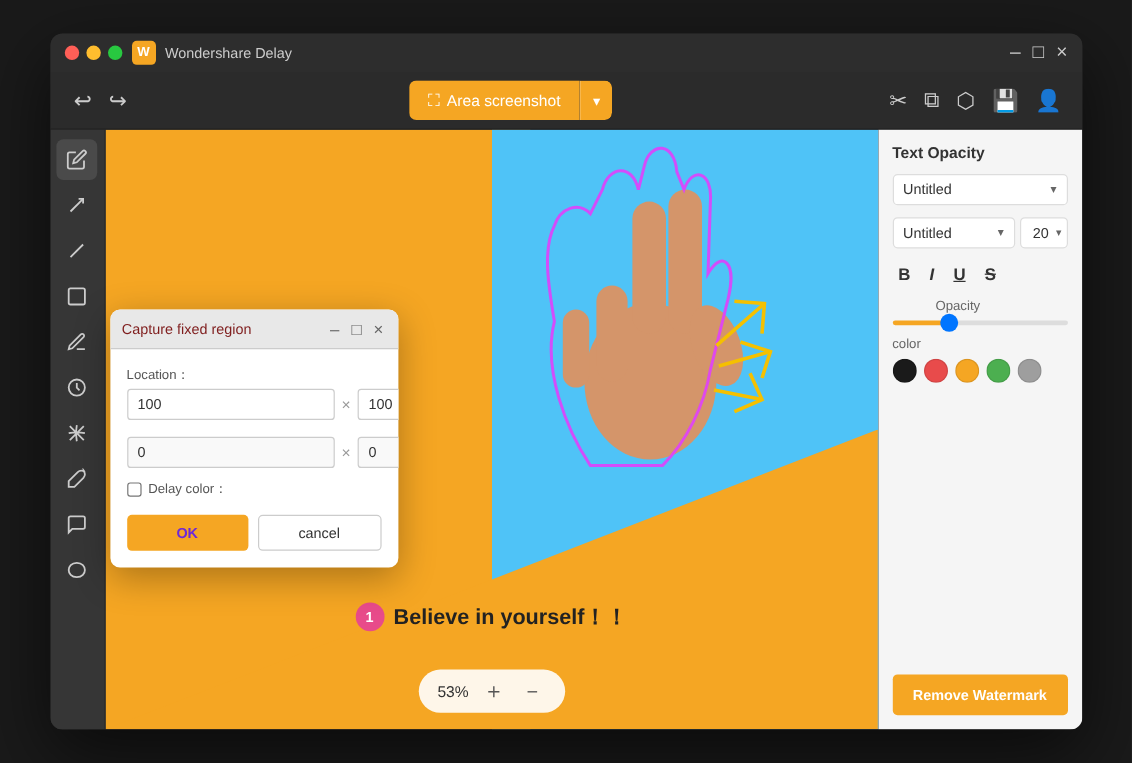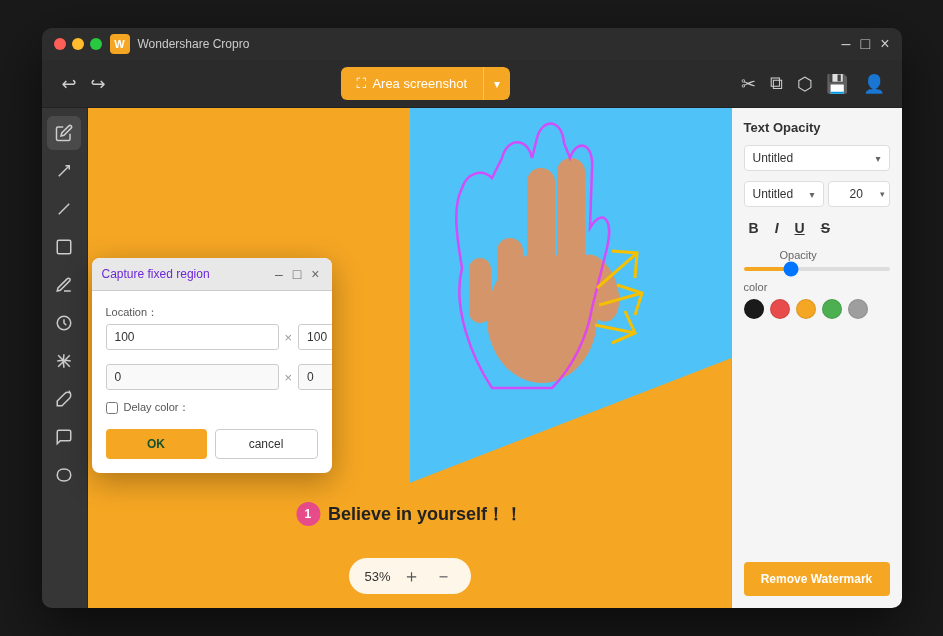--- a/index.html
+++ b/index.html
@@ -302,21 +302,21 @@
     .dialog-titlebar {
       background: #e8e8e8;
       padding: 8px 10px;
       display: flex;
       align-items: center;
       justify-content: space-between;
       border-bottom: 1px solid #ccc;
     }
     .dialog-title {
       font-size: 12px;
-      color: #6d28d9;
+      color: #7f1d1d;
       font-weight: 500;
     }
     .dialog-controls {
       display: flex;
       gap: 6px;
     }
     .dialog-ctrl-btn {
       background: none;
       border: none;
       color: #666;
@@ -377,21 +377,21 @@
       display: flex;
       gap: 8px;
       margin-top: 4px;
     }
     .dialog-ok-btn {
       flex: 1;
       padding: 7px;
       background: #f5a623;
       border: none;
       border-radius: 4px;
-      color: #14532d;
+      color: #6d28d9;
       font-size: 12px;
       font-weight: 600;
       cursor: pointer;
     }
     .dialog-cancel-btn {
       flex: 1;
       padding: 7px;
       background: #fff;
       border: 1px solid #ccc;
       border-radius: 4px;
@@ -444,21 +444,21 @@
 <div class="app-window">
 
   <div class="win-title-bar">
     <div class="win-dots">
       <div class="win-dot close"></div>
       <div class="win-dot min"></div>
       <div class="win-dot max"></div>
     </div>
     <div class="win-title-text" style="display:flex;align-items:center;gap:8px;justify-content:flex-start;flex:initial;margin-left:8px;">
       <div style="width:20px;height:20px;background:#f5a623;border-radius:4px;display:flex;align-items:center;justify-content:center;font-size:11px;font-weight:bold;color:#fff;">W</div>
-      <span style="color:#ccc;font-size:12px;">Wondershare Cropro</span>
+      <span style="color:#ccc;font-size:12px;">Wondershare Delay</span>
     </div>
     <div class="win-top-controls" style="margin-left:auto;">
       <span class="win-top-icon">–</span>
       <span class="win-top-icon">□</span>
       <span class="win-top-icon">×</span>
     </div>
   </div>
 
   <div class="toolbar">
     <div class="undo-redo">
@@ -612,21 +612,21 @@
           <span style="flex:1;font-size:12px;color:#333;">Untitled</span>
           <span style="font-size:10px;color:#666;">▾</span>
         </div>
       </div>
 
       <div style="display:flex;gap:4px;align-items:center;">
         <div style="flex:1;display:flex;align-items:center;border:1px solid #ddd;border-radius:4px;background:#fff;padding:5px 8px;cursor:pointer;">
           <span style="flex:1;font-size:12px;color:#333;">Untitled</span>
           <span style="font-size:10px;color:#666;">▾</span>
         </div>
-        <div style="width:62px;display:flex;align-items:center;border:1px solid #ddd;border-radius:4px;background:#fff;padding:5px 4px;cursor:pointer;">
+        <div style="width:40px;display:flex;align-items:center;border:1px solid #ddd;border-radius:4px;background:#fff;padding:5px 4px;cursor:pointer;">
           <span style="flex:1;font-size:12px;color:#333;text-align:center;">20</span>
           <span style="font-size:9px;color:#666;">▾</span>
         </div>
       </div>
 
       <div class="text-format-row">
         <button class="format-btn" style="font-weight:bold;">B</button>
         <button class="format-btn" style="font-style:italic;">I</button>
         <button class="format-btn" style="text-decoration:underline;">U</button>
         <button class="format-btn" style="text-decoration:line-through;">S</button>

